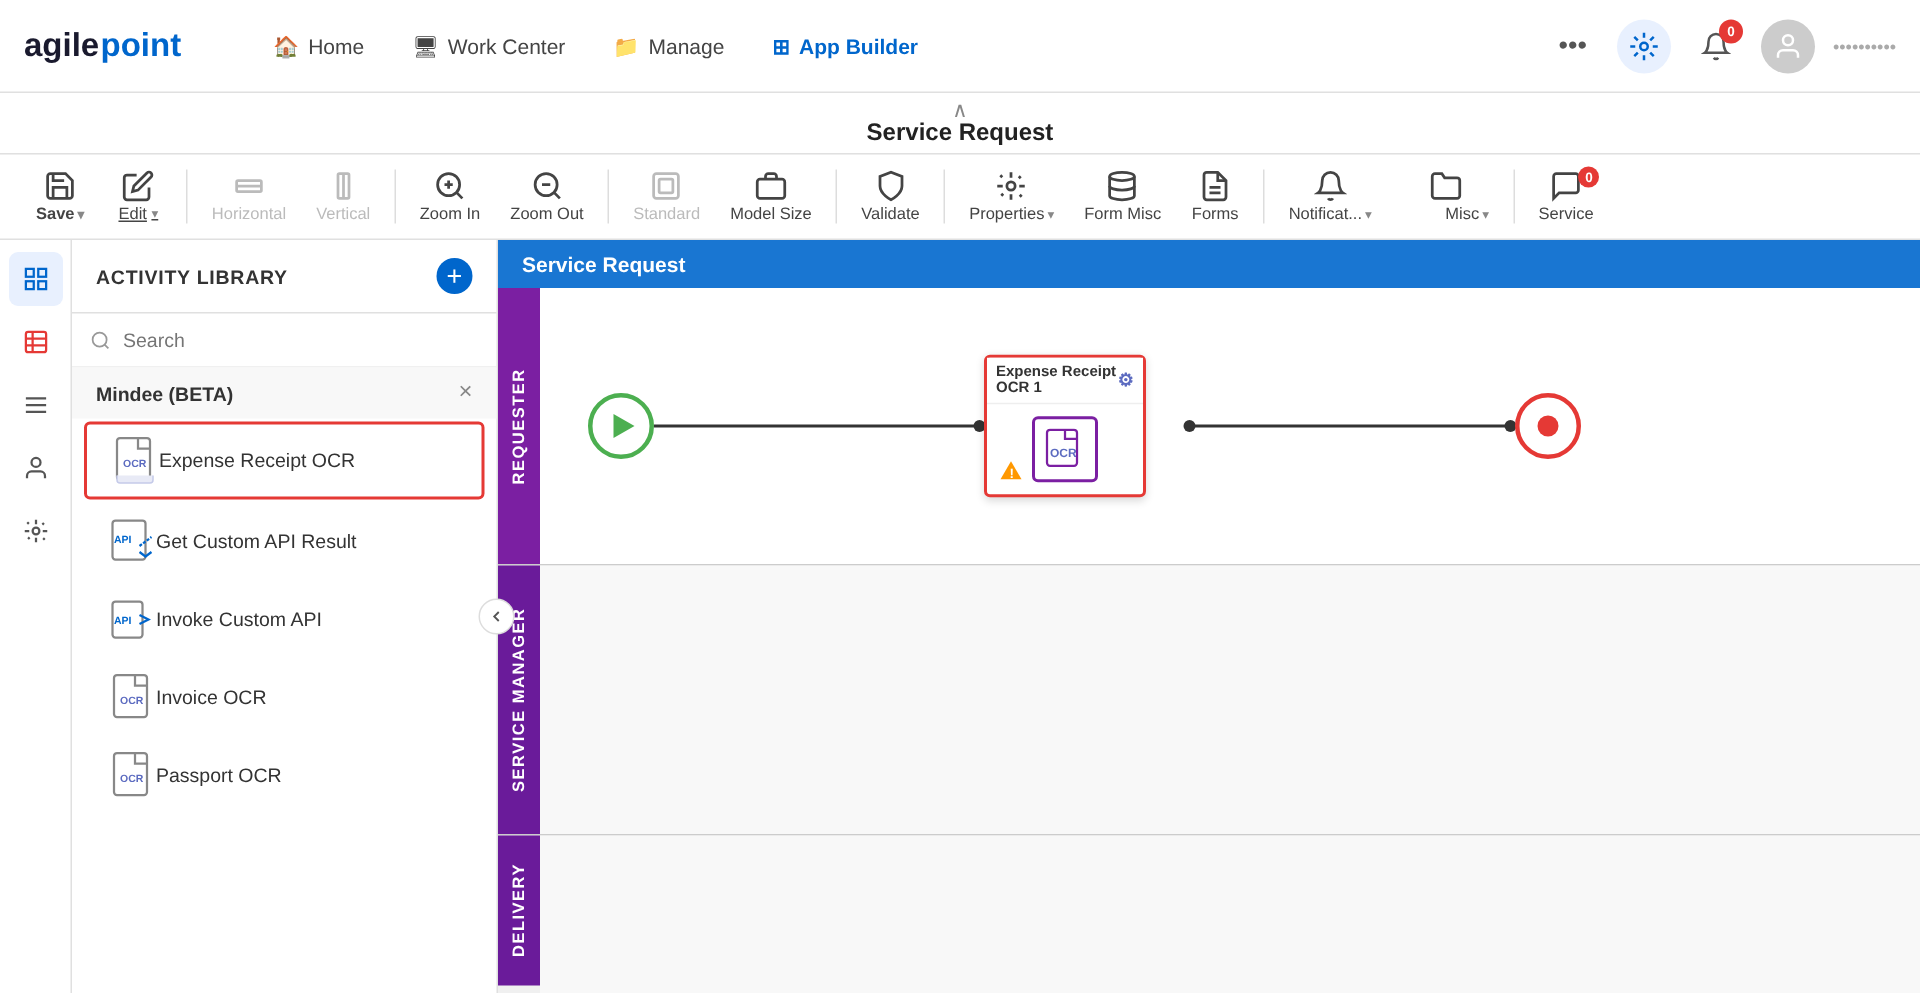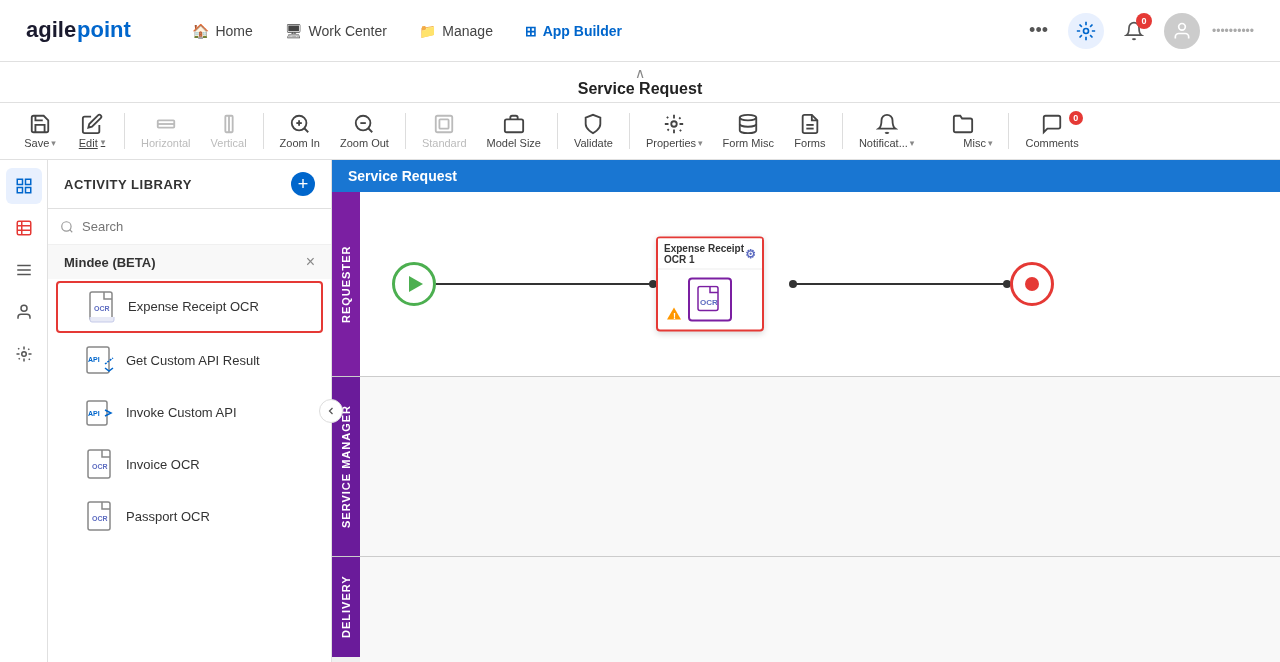--- a/index.html
+++ b/index.html
@@ -2,21 +2,21 @@
 <html><head>
   <meta charset="utf-8">
   <style>
     * { box-sizing: border-box; margin: 0; padding: 0; }
     body { font-family: 'Segoe UI', Arial, sans-serif; font-size: 13px; background: #f5f5f5; overflow: hidden; }
 
     
     .top-nav {
       display: flex; align-items: center; height: 62px;
       background: #fff; border-bottom: 1px solid #e0e0e0;
-      padding: 0 26px; position: relative; z-index: 10;
+      padding: 0 16px; position: relative; z-index: 10;
     }
     .logo { margin-right: 32px; }
     .nav-items { display: flex; align-items: center; gap: 4px; flex: 1; }
     .nav-item {
       display: flex; align-items: center; gap: 6px;
       padding: 6px 14px; border-radius: 4px; cursor: pointer;
       color: #444; font-size: 14px; text-decoration: none;
     }
     .nav-item.active { color: #0066cc; font-weight: 600; }
     .nav-right { display: flex; align-items: center; gap: 12px; }
@@ -92,22 +92,22 @@
       border: none; outline: none; font-size: 13px;
       color: #555; flex: 1; background: transparent;
     }
     .sidebar-section-header {
       display: flex; align-items: center; justify-content: space-between;
       padding: 8px 16px; background: #f8f8f8;
     }
     .sidebar-section-title { font-size: 13px; font-weight: 600; color: #333; }
     .sidebar-close-btn { background: none; border: none; cursor: pointer; color: #888; font-size: 16px; }
     .sidebar-item {
-      display: flex; align-items: center; padding: 8px 28px;
-      cursor: pointer; border-radius: 4px; margin: 2px 8px; gap: 10px;
+      display: flex; align-items: center; padding: 8px 16px;
+      cursor: pointer; border-radius: 4px; margin: 2px 8px; 
     }
     .sidebar-item.selected {
       border: 2px solid #e53935; border-radius: 4px;
       background: #fff;
     }
     .sidebar-item-icon {
       width: 32px; height: 32px; display: flex; align-items: center;
       justify-content: center; flex-shrink: 0;
     }
     .sidebar-item-text { font-size: 13px; color: #333; line-height: 1.3; }
@@ -283,21 +283,21 @@
     </div>
 
     <div class="toolbar">
 
       <div class="tb-item">
         <svg width="22" height="22" viewBox="0 0 24 24" fill="none" stroke="#444" stroke-width="2">
           <path d="M19 21H5a2 2 0 0 1-2-2V5a2 2 0 0 1 2-2h11l5 5v11a2 2 0 0 1-2 2z"></path>
             <polyline points="17 21 17 13 7 13 7 21"></polyline>
             <polyline points="7 3 7 8 15 8"></polyline>
         </svg>
-        <div style="display:flex;align-items:center;gap:2px;">
+        <div style="display:flex;align-items:center;gap:2px;font-weight:bold;">
           <span class="tb-label">Save</span>
           <span style="font-size:9px;color:#888;">▾</span>
         </div>
       </div>
 
       <div class="tb-item">
         <svg width="22" height="22" viewBox="0 0 24 24" fill="none" stroke="#444" stroke-width="2">
           <path d="M11 4H4a2 2 0 0 0-2 2v14a2 2 0 0 0 2 2h14a2 2 0 0 0 2-2v-7"></path>
             <path d="M18.5 2.5a2.121 2.121 0 0 1 3 3L12 15l-4 1 1-4 9.5-9.5z"></path>
         </svg>
@@ -420,21 +420,21 @@
           <span class="tb-label">Misc</span>
           <span style="font-size:9px;color:#888;">▾</span>
         </div>
       </div>
       <div class="tb-sep"></div>
 
       <div class="tb-item" style="position:relative;">
         <svg width="22" height="22" viewBox="0 0 24 24" fill="none" stroke="#444" stroke-width="2">
           <path d="M21 15a2 2 0 0 1-2 2H7l-4 4V5a2 2 0 0 1 2-2h14a2 2 0 0 1 2 2z"></path>
         </svg>
-        <span class="tb-label">Comments</span>
+        <span class="tb-label">Service</span>
         <span style="position:absolute;top:2px;right:4px;background:#e53935;color:#fff;font-size:9px;width:14px;height:14px;border-radius:50%;display:flex;align-items:center;justify-content:center;font-weight:700;">0</span>
       </div>
     </div>
 
     <div class="content-below-toolbar">
 
       <div class="sidebar-left-icons">
         <div class="sl-icon active">
           <svg width="18" height="18" viewBox="0 0 24 24" fill="none" stroke="currentColor" stroke-width="2">
             <rect x="3" y="3" width="7" height="7"></rect>

